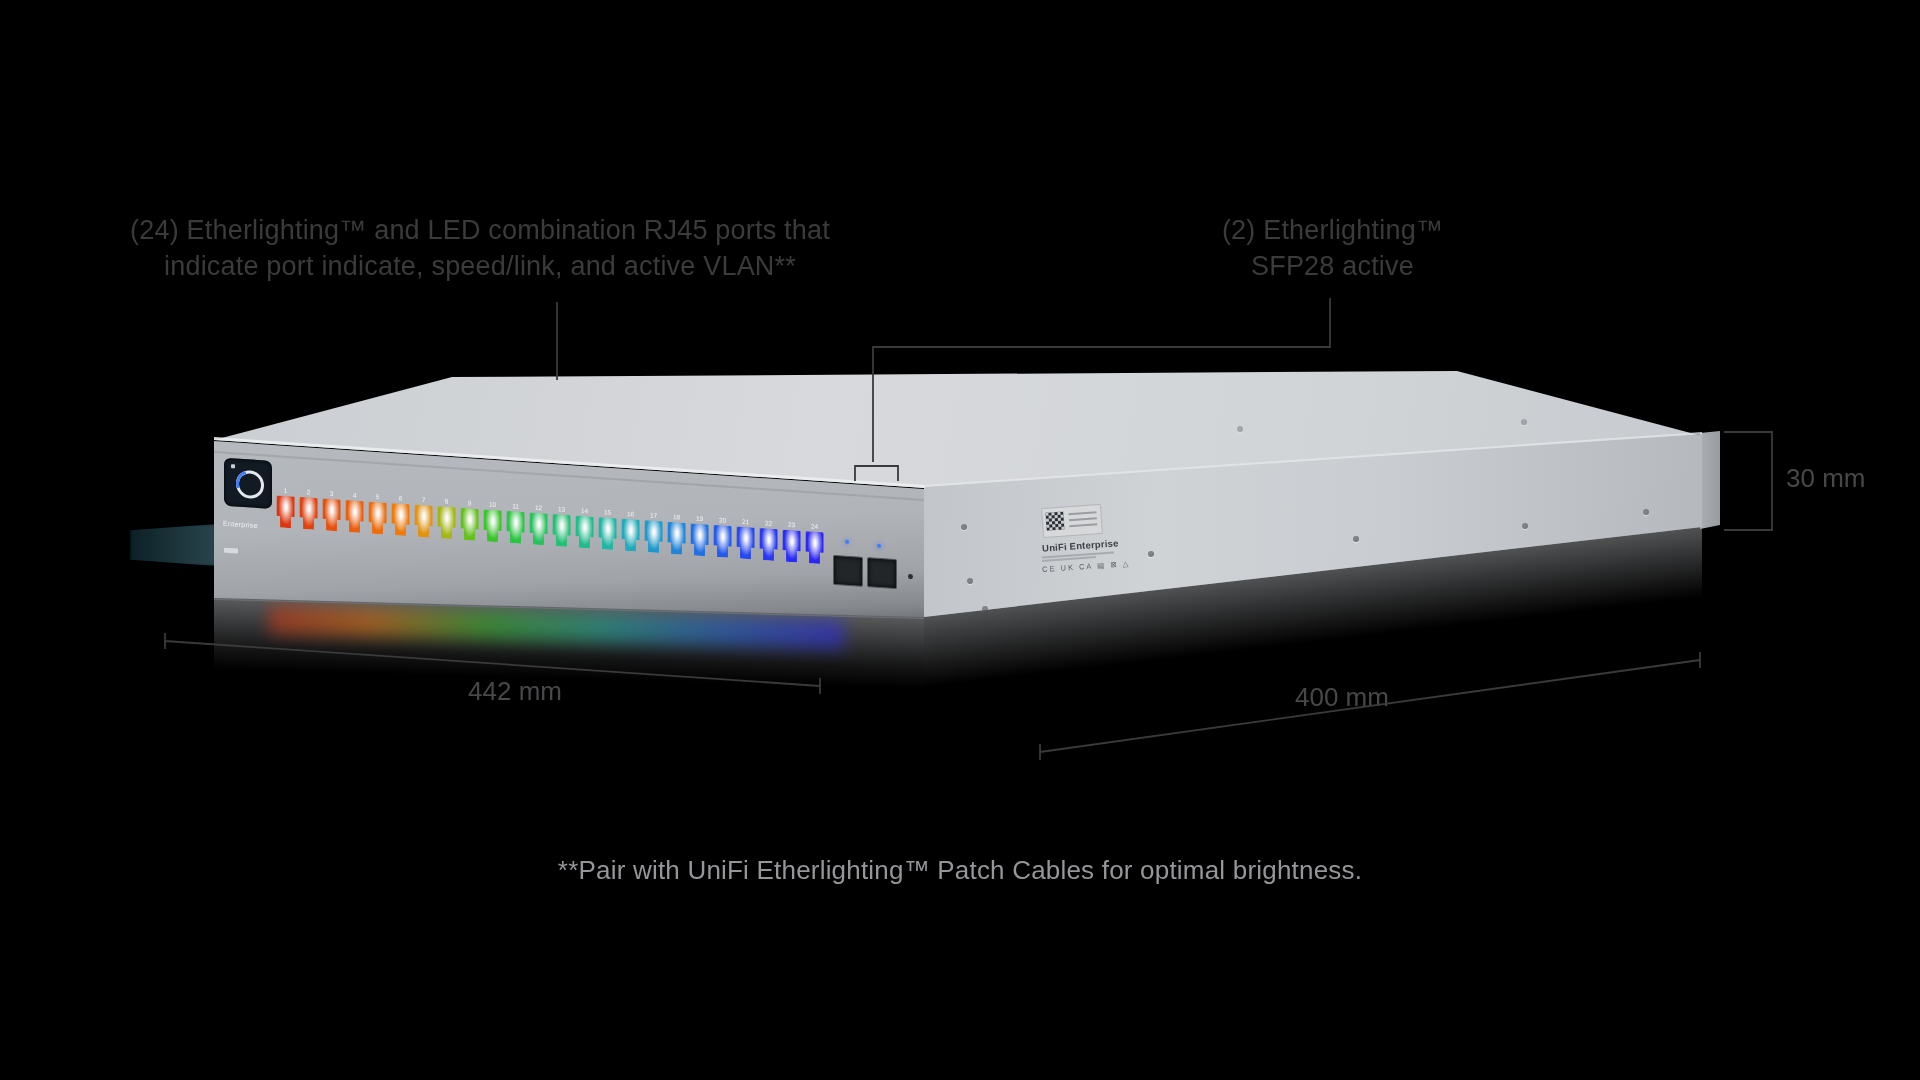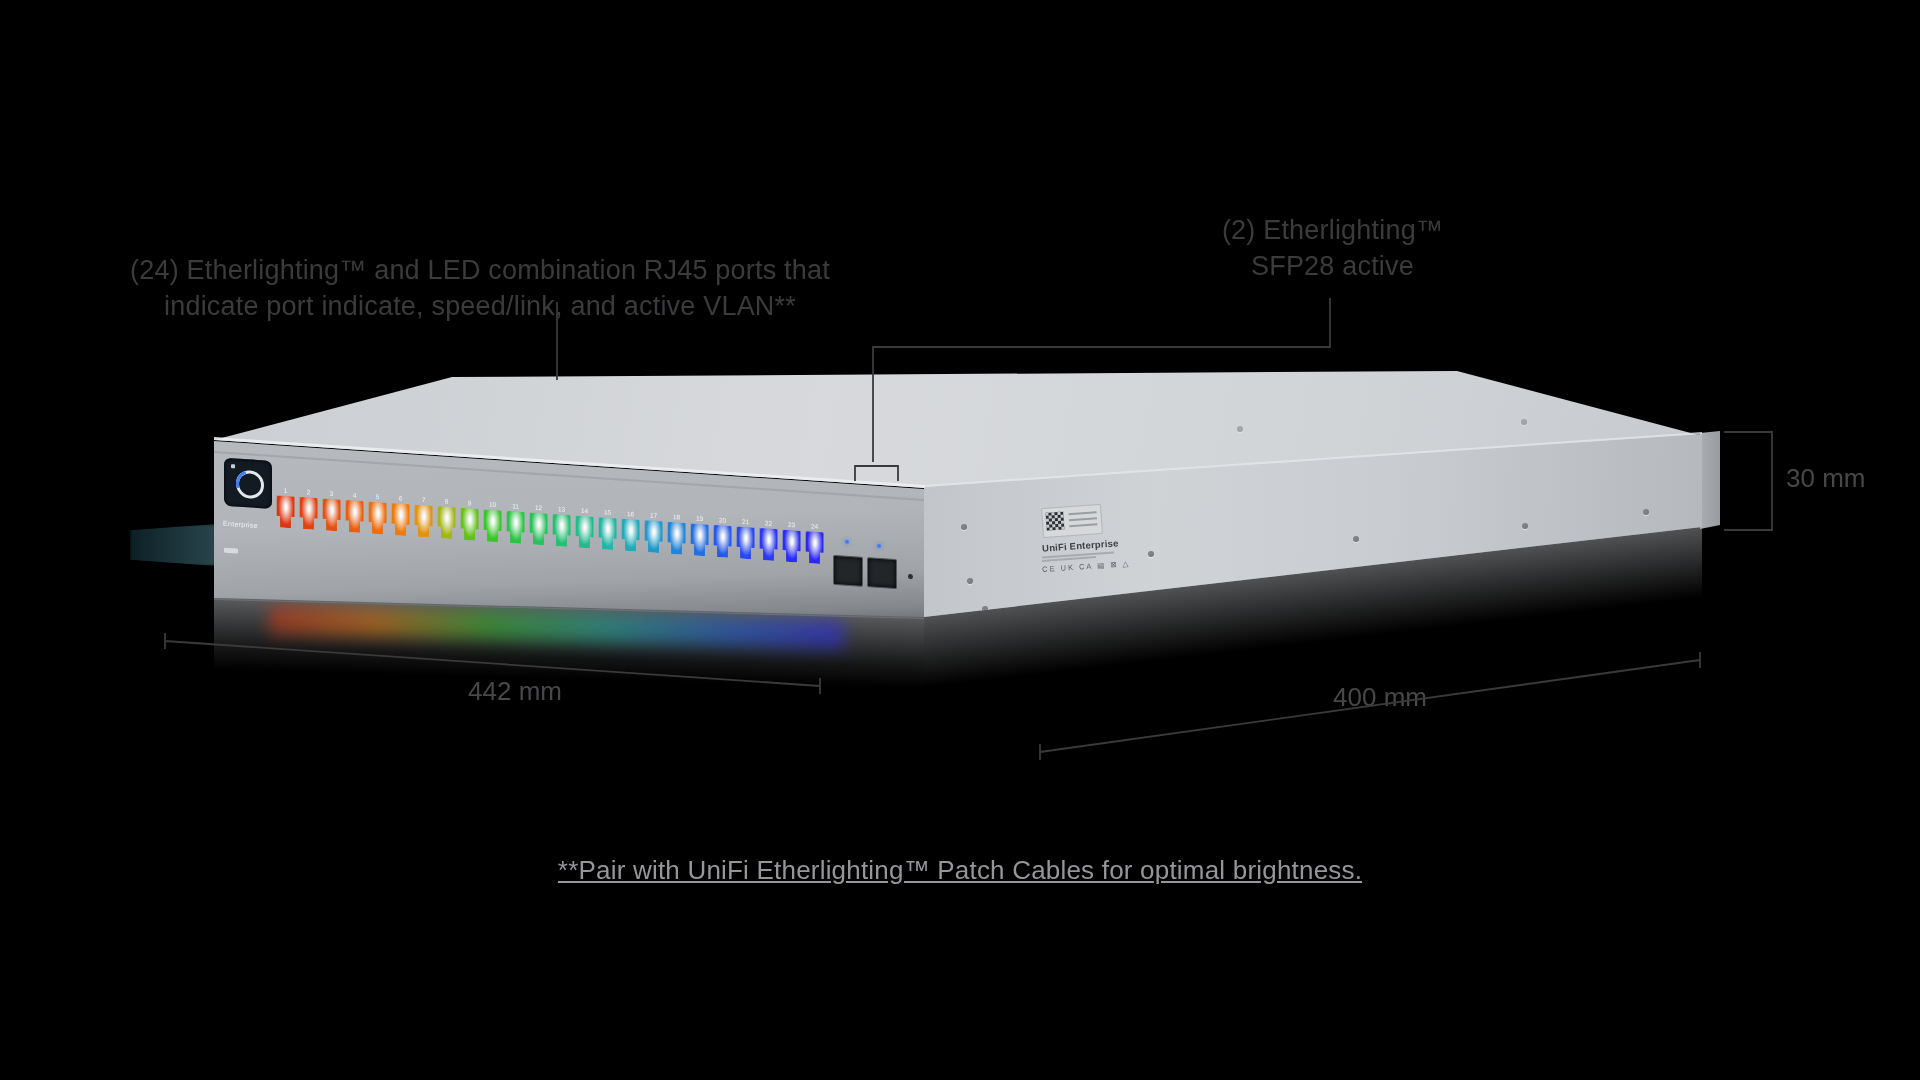--- a/index.html
+++ b/index.html
@@ -2,28 +2,28 @@
 <html><head>
 <meta charset="utf-8">
 <style>
   html,body{margin:0;padding:0;background:#000;width:1920px;height:1080px;overflow:hidden;
             font-family:"Liberation Sans", sans-serif;}
   .stage{position:absolute;left:0;top:0;width:1920px;height:1080px;background:#000;}
 
   
   .ann{position:absolute;color:#3b3b3d;font-size:27px;line-height:36px;text-align:center;
        font-weight:500;letter-spacing:.2px;}
-  .ann-left{left:70px;top:212px;width:820px;margin-top:40px;}
+  .ann-left{left:70px;top:212px;width:820px;}
   .ann-right{left:1190px;top:212px;width:285px;}
   .footnote{position:absolute;left:0;right:0;top:855px;text-align:center;color:#96969a;
-            font-size:26px;letter-spacing:.2px;text-decoration:underline;}
+            font-size:26px;letter-spacing:.2px;}
   .dim{position:absolute;color:#48484b;font-size:26px;font-weight:500;}
   .dim-height{left:1786px;top:463px;}
   .dim-width{left:430px;top:676px;width:170px;text-align:center;}
-  .dim-depth{left:1295px;top:682px;width:170px;text-align:center;}
+  .dim-depth{left:1295px;top:682px;width:170px;text-align:left;}
 
   
   svg.overlay{position:absolute;left:0;top:0;z-index:6;}
   svg.overlay path{stroke:#3a3a3c;stroke-width:1.8;fill:none;}
 
   
   .refl-front{position:absolute;left:214px;top:599px;width:710px;height:88px;z-index:1;
       transform:skewY(1.53deg);transform-origin:top left;
       background:linear-gradient(180deg,rgba(176,179,183,.50),rgba(176,179,183,.12) 55%,rgba(0,0,0,0) 80%);}
   .refl-rainbow{position:absolute;left:55px;top:4px;width:575px;height:30px;opacity:.5;filter:blur(8px);

